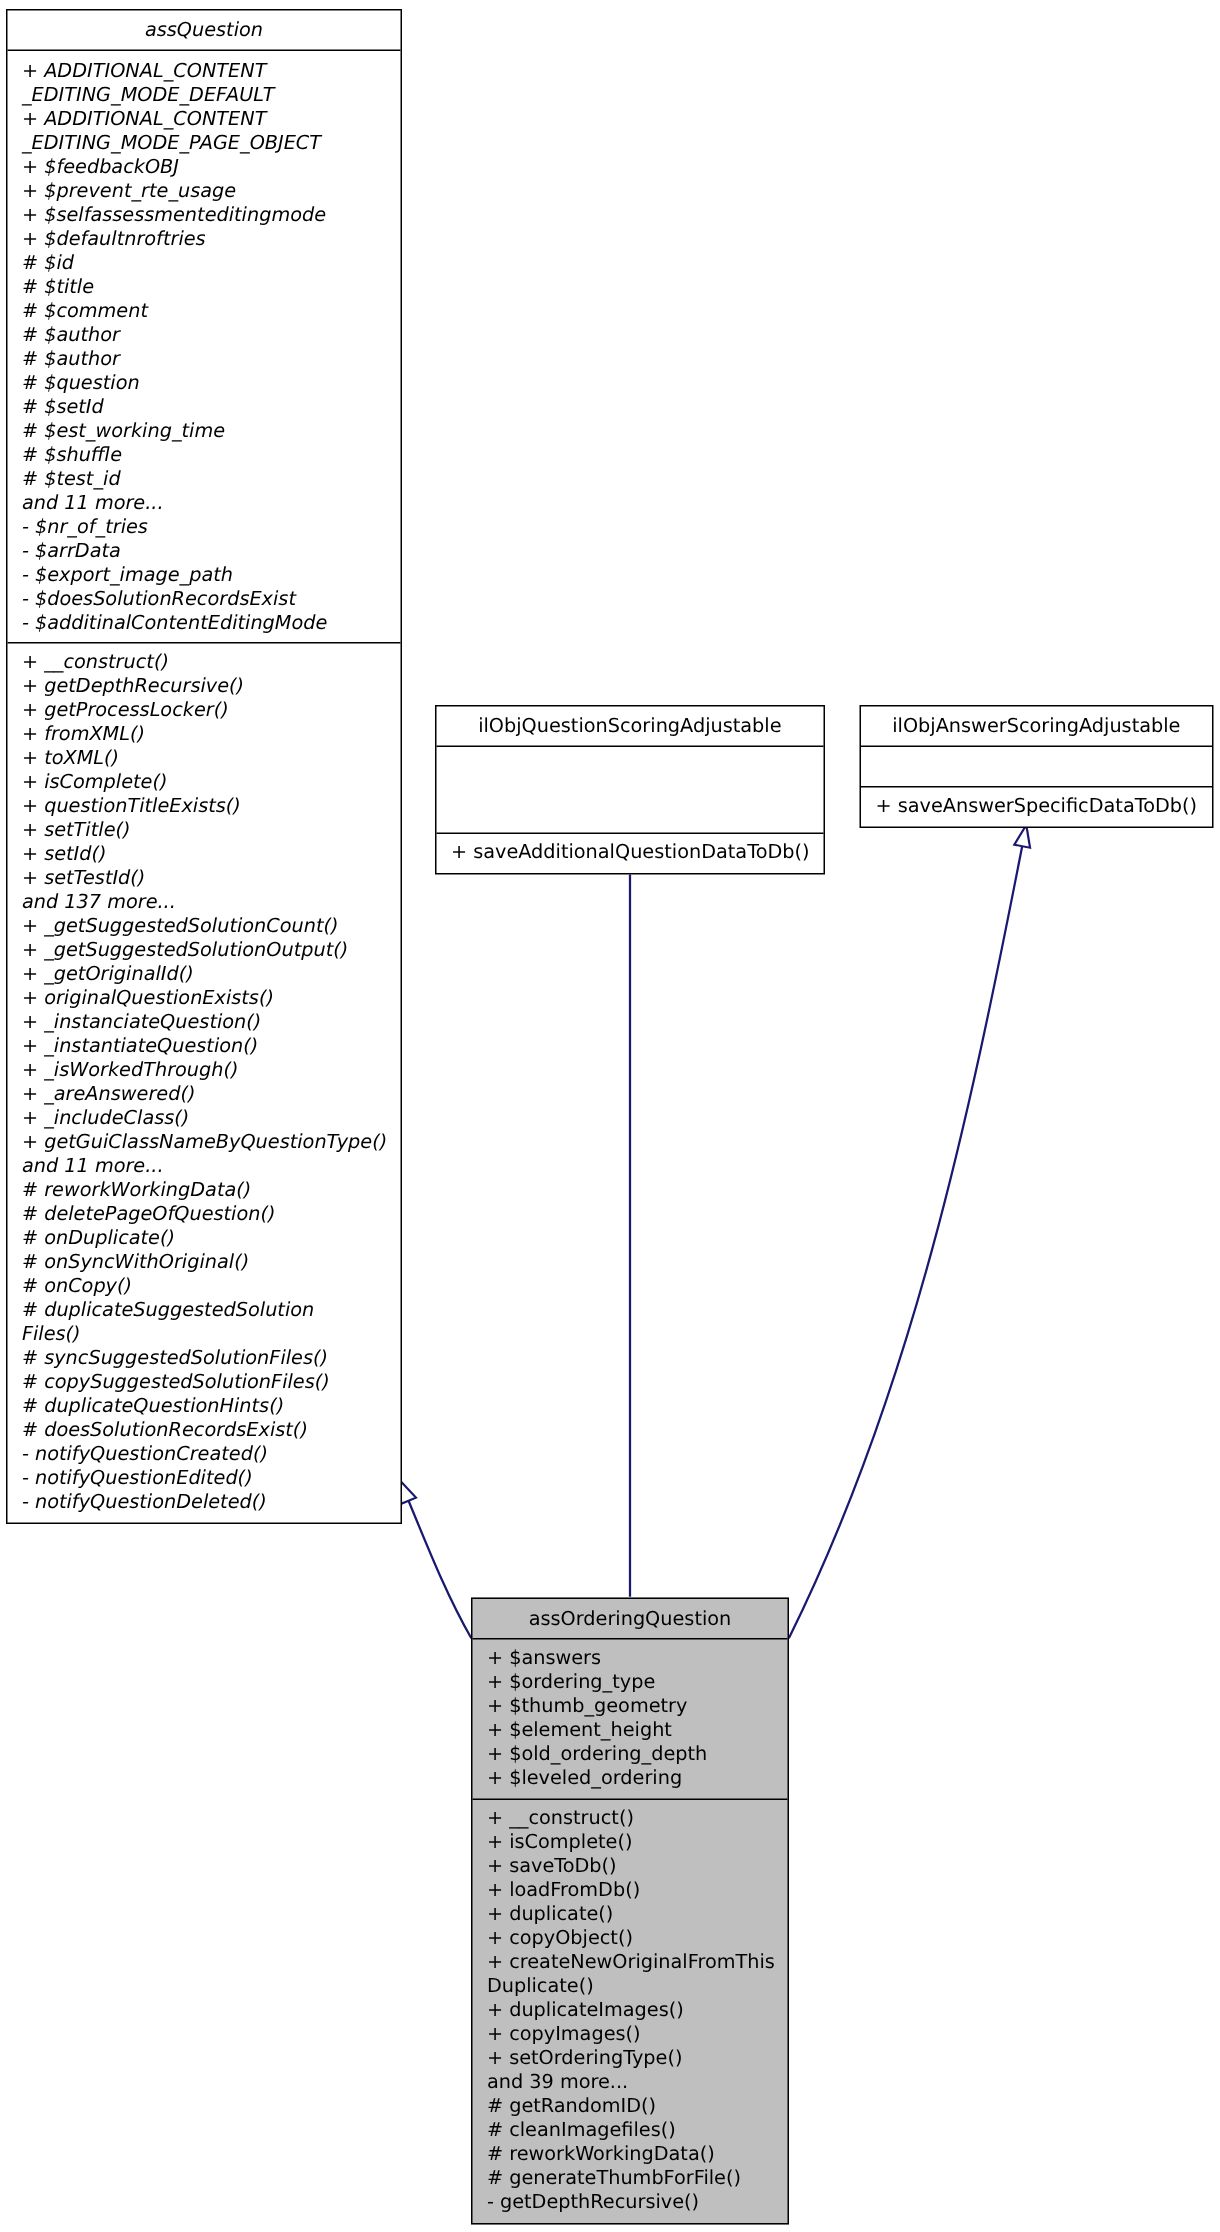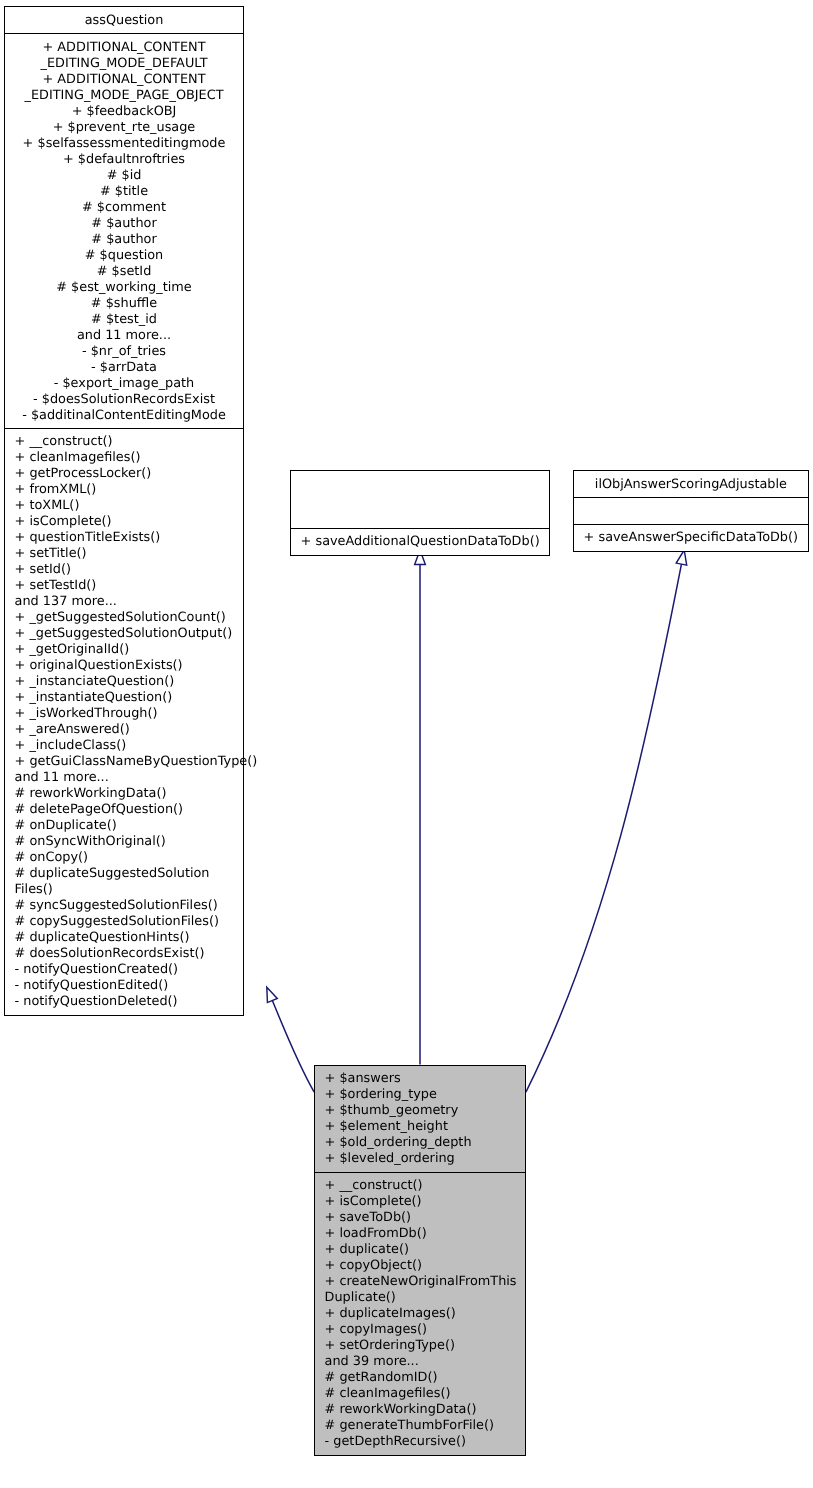--- a/index.html
+++ b/index.html
@@ -28,23 +28,23 @@
 
   <svg id="edge-layer" width="813" height="1488" viewBox="0 0 813 1488">
       <path d="M314.20,1092.20C297.49,1062.98 285.22,1031.53 272.36,1000.48" fill="none" stroke="#191970" stroke-width="1.5" shape-rendering="geometricPrecision"></path>
       <polygon points="266.80,987.20 277.30,998.42 267.43,1002.55" fill="#ffffff" stroke="#191970" stroke-width="1.45" stroke-linejoin="miter" shape-rendering="geometricPrecision"></polygon>
       <path d="M420.00,1064.50C420.00,904.64 420.00,730.14 420.00,564.40" fill="none" stroke="#191970" stroke-width="1.5" shape-rendering="geometricPrecision"></path>
       <polygon points="420.00,550.00 425.35,564.40 414.65,564.40" fill="#ffffff" stroke="#191970" stroke-width="1.45" stroke-linejoin="miter" shape-rendering="geometricPrecision"></polygon>
       <path d="M525.90,1092.20C607.85,926.73 646.31,744.08 681.45,564.13" fill="none" stroke="#191970" stroke-width="1.5" shape-rendering="geometricPrecision"></path>
       <polygon points="684.20,550.00 686.70,565.16 676.19,563.11" fill="#ffffff" stroke="#191970" stroke-width="1.45" stroke-linejoin="miter" shape-rendering="geometricPrecision"></polygon>
     </svg>
 
-  <div class="node" id="node-assQuestion" style="left: 4px; top: 6.1px; width: 240px; border-color: rgb(0, 0, 0); background: rgb(255, 255, 255);">
+  <div class="node" id="node-assQuestion" style="left: 4px; top: 6.1px; width: 264px; border-color: rgb(0, 0, 0); background: rgb(255, 255, 255); font-style: italic;">
     <div class="node-title" style="height: 27.1px; padding-top: 6px; border-bottom-color: rgb(0, 0, 0);">assQuestion</div>
-    <div class="compartment attributes" style="height: 393.7px; padding: 6px 9.6px; text-align: center;">
+    <div class="compartment attributes" style="height: 393.7px; padding: 6px 9.6px;">
         <div class="member"><span>+ ADDITIONAL_CONTENT</span><span class="cont">_EDITING_MODE_DEFAULT</span></div>
         <div class="member"><span>+ ADDITIONAL_CONTENT</span><span class="cont">_EDITING_MODE_PAGE_OBJECT</span></div>
         <div class="member"><span>+ $feedbackOBJ</span></div>
         <div class="member"><span>+ $prevent_rte_usage</span></div>
         <div class="member"><span>+ $selfassessmenteditingmode</span></div>
         <div class="member"><span>+ $defaultnroftries</span></div>
         <div class="member"><span># $id</span></div>
         <div class="member"><span># $title</span></div>
         <div class="member"><span># $comment</span></div>
         <div class="member"><span># $author</span></div>
@@ -56,21 +56,21 @@
         <div class="member"><span># $test_id</span></div>
         <div class="member"><span>and 11 more...</span></div>
         <div class="member"><span>- $nr_of_tries</span></div>
         <div class="member"><span>- $arrData</span></div>
         <div class="member"><span>- $export_image_path</span></div>
         <div class="member"><span>- $doesSolutionRecordsExist</span></div>
         <div class="member"><span>- $additinalContentEditingMode</span></div>
       </div>
     <div class="compartment methods divider" style="height: 587.5px; padding: 5.2px 9.6px; border-top-color: rgb(0, 0, 0);">
         <div class="member"><span>+ __construct()</span></div>
-        <div class="member"><span>+ cleanImagefiles()</span></div>
+        <div class="member"><span>+ getDepthRecursive()</span></div>
         <div class="member"><span>+ getProcessLocker()</span></div>
         <div class="member"><span>+ fromXML()</span></div>
         <div class="member"><span>+ toXML()</span></div>
         <div class="member"><span>+ isComplete()</span></div>
         <div class="member"><span>+ questionTitleExists()</span></div>
         <div class="member"><span>+ setTitle()</span></div>
         <div class="member"><span>+ setId()</span></div>
         <div class="member"><span>+ setTestId()</span></div>
         <div class="member"><span>and 137 more...</span></div>
         <div class="member"><span>+ _getSuggestedSolutionCount()</span></div>
@@ -94,35 +94,37 @@
         <div class="member"><span># copySuggestedSolutionFiles()</span></div>
         <div class="member"><span># duplicateQuestionHints()</span></div>
         <div class="member"><span># doesSolutionRecordsExist()</span></div>
         <div class="member"><span>- notifyQuestionCreated()</span></div>
         <div class="member"><span>- notifyQuestionEdited()</span></div>
         <div class="member"><span>- notifyQuestionDeleted()</span></div>
       </div>
   </div>
 
   <div class="node" id="node-ilObjQuestionScoringAdjustable" style="left: 290px; top: 470.2px; width: 259.8px; border-color: rgb(0, 0, 0); background: rgb(255, 255, 255);">
+    <div class="node-title" style="height: 27px; padding-top: 6px; border-bottom-color: rgb(0, 0, 0);">ilObjQuestionScoringAdjustable</div>
     <div class="compartment attributes" style="height: 25.6px; padding: 5px 9.6px;"></div>
     <div class="compartment methods divider" style="height: 27.4px; padding: 5px 9.6px; border-top-color: rgb(0, 0, 0); margin-top: 31px;">
         <div class="member"><span>+ saveAdditionalQuestionDataToDb()</span></div>
       </div>
   </div>
 
   <div class="node" id="node-ilObjAnswerScoringAdjustable" style="left: 573px; top: 470.2px; width: 235.8px; border-color: rgb(0, 0, 0); background: rgb(255, 255, 255);">
     <div class="node-title" style="height: 27px; padding-top: 6px; border-bottom-color: rgb(0, 0, 0); text-align: center;">ilObjAnswerScoringAdjustable</div>
     <div class="compartment attributes" style="height: 25.6px; padding: 5px 9.6px;"></div>
     <div class="compartment methods divider" style="height: 27.4px; padding: 5px 9.6px; border-top-color: rgb(0, 0, 0);">
         <div class="member"><span>+ saveAnswerSpecificDataToDb()</span></div>
       </div>
   </div>
 
   <div class="node filled" id="node-assOrderingQuestion" style="left: 314px; top: 1065px; width: 212px; border-color: rgb(0, 0, 0); background: rgb(191, 191, 191);">
+    <div class="node-title" style="height: 27px; padding-top: 5.6px; border-bottom-color: rgb(0, 0, 0);">assOrderingQuestion</div>
     <div class="compartment attributes" style="height: 105.8px; padding: 5.2px 9.6px;">
         <div class="member"><span>+ $answers</span></div>
         <div class="member"><span>+ $ordering_type</span></div>
         <div class="member"><span>+ $thumb_geometry</span></div>
         <div class="member"><span>+ $element_height</span></div>
         <div class="member"><span>+ $old_ordering_depth</span></div>
         <div class="member"><span>+ $leveled_ordering</span></div>
       </div>
     <div class="compartment methods divider" style="height: 283px; padding: 5.6px 9.6px; border-top-color: rgb(0, 0, 0);">
         <div class="member"><span>+ __construct()</span></div>

